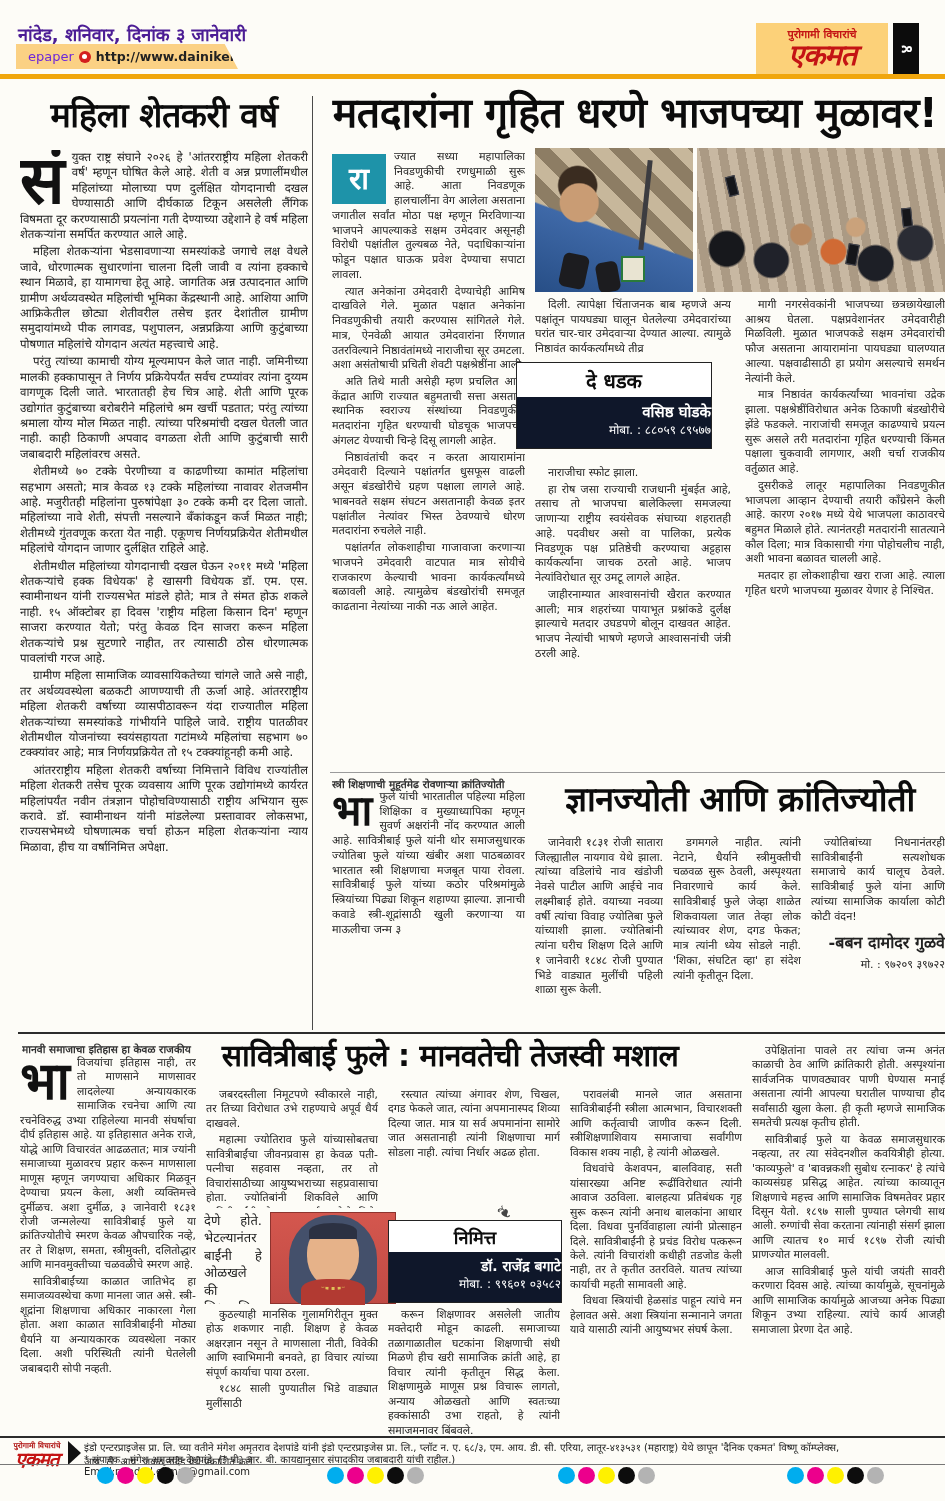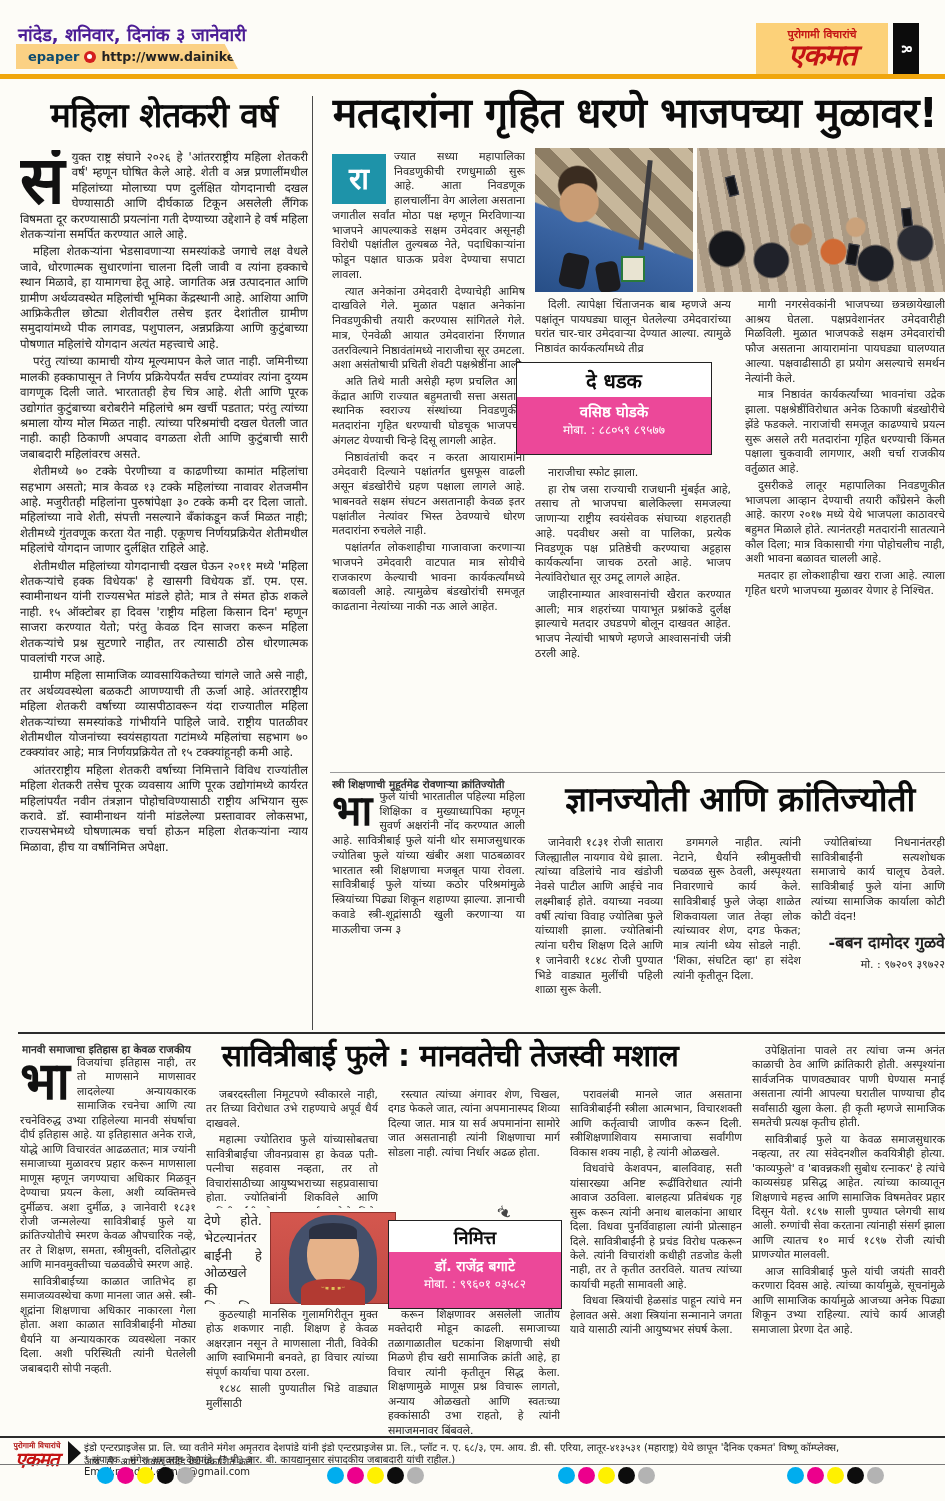--- a/index.html
+++ b/index.html
@@ -11,21 +11,21 @@
   }
   .abs { position:absolute; }
 
   
   .date-line { left:18px; top:22px; width:260px; font-size:18px; font-weight:bold; color:#4c1d95; }
   .epaper-ribbon {
     left:16px; top:44px; width:222px; height:25px; background:#fbd184;
     clip-path:polygon(0 0,94% 0,100% 100%,0 100%);
     display:flex; align-items:center; gap:5px; padding-left:12px;
   }
-  .epaper-label { font-size:13px; font-weight:bold; color:#0c4a6e; }
+  .epaper-label { font-size:13px; font-weight:normal; color:#6d28d9; }
   .globe-dot { width:12px; height:12px; border-radius:50%; background:#d31e1e; position:relative; flex:0 0 auto; }
   .globe-dot::after { content:""; position:absolute; left:3px; top:3px; width:5px; height:5px; border-radius:50%; background:#fff; }
   .epaper-url { font-size:12.5px; font-weight:bold; color:#222; }
   .section-title { left:250px; top:14px; width:224px; text-align:center; font-size:46px; font-weight:800; letter-spacing:-1px; color:#0d0d0d; }
   .header-rule { left:0; top:74px; width:945px; height:5px; background:#f0a60d; }
   .masthead-box { left:756px; top:23px; width:132px; height:51px; background:#fcd179; text-align:center; padding-top:3px; }
   .masthead-tagline { font-size:11px; font-weight:bold; color:#c41414; }
   .masthead-name { font-size:29px; font-weight:800; font-style:italic; color:#c41414; line-height:1; letter-spacing:-1px; }
   .page-num-box { left:893px; top:23px; width:26px; height:51px; background:#0c0c0c; display:flex; align-items:center; justify-content:center; }
   .page-num { color:#fff; font-size:16px; font-weight:bold; transform:rotate(-90deg); }
@@ -43,21 +43,21 @@
   .kicker { font-size:10.5px; font-weight:bold; color:#333; overflow:hidden; white-space:nowrap; }
   .dc-plain { float:left; font-weight:800; color:#111; line-height:0.78; margin:5px 7px 0 0; }
   .dc-box { float:left; width:54px; height:50px; background:#1e93a9; color:#fff; font-size:30px; font-weight:800;
             display:flex; align-items:center; justify-content:center; margin:4px 8px 2px 0; }
   .byline { text-align:right; font-weight:bold; font-size:16px; margin-top:8px; }
   .byline-mobile { text-align:right; font-size:11px; margin-top:4px; }
 
   
   .author-box { border:1.5px solid #222; background:#fff; text-align:center; }
   .author-box .ab-title { font-size:20px; font-weight:800; padding:4px 0 3px; color:#0d0d0d; }
-  .author-box .ab-band { background:#ec4899; color:#fff; padding:4px 0 16px; }
+  .author-box .ab-band { background:#0f172a; color:#fff; padding:4px 0 10px;text-align:right; }
   .author-box .ab-name { font-size:15px; font-weight:bold; }
   .author-box .ab-mobile { font-size:12px; }
   .sprig { left:496px; top:1200px; font-size:20px; color:#444; transform:rotate(35deg); }
 
   
   .photo { overflow:hidden; }
   .photo-woman {
     background:
       radial-gradient(circle at 28% 38%, #c99c74 0 13%, transparent 14%),
       radial-gradient(circle at 27% 26%, #3a2c20 0 12%, transparent 13%),

